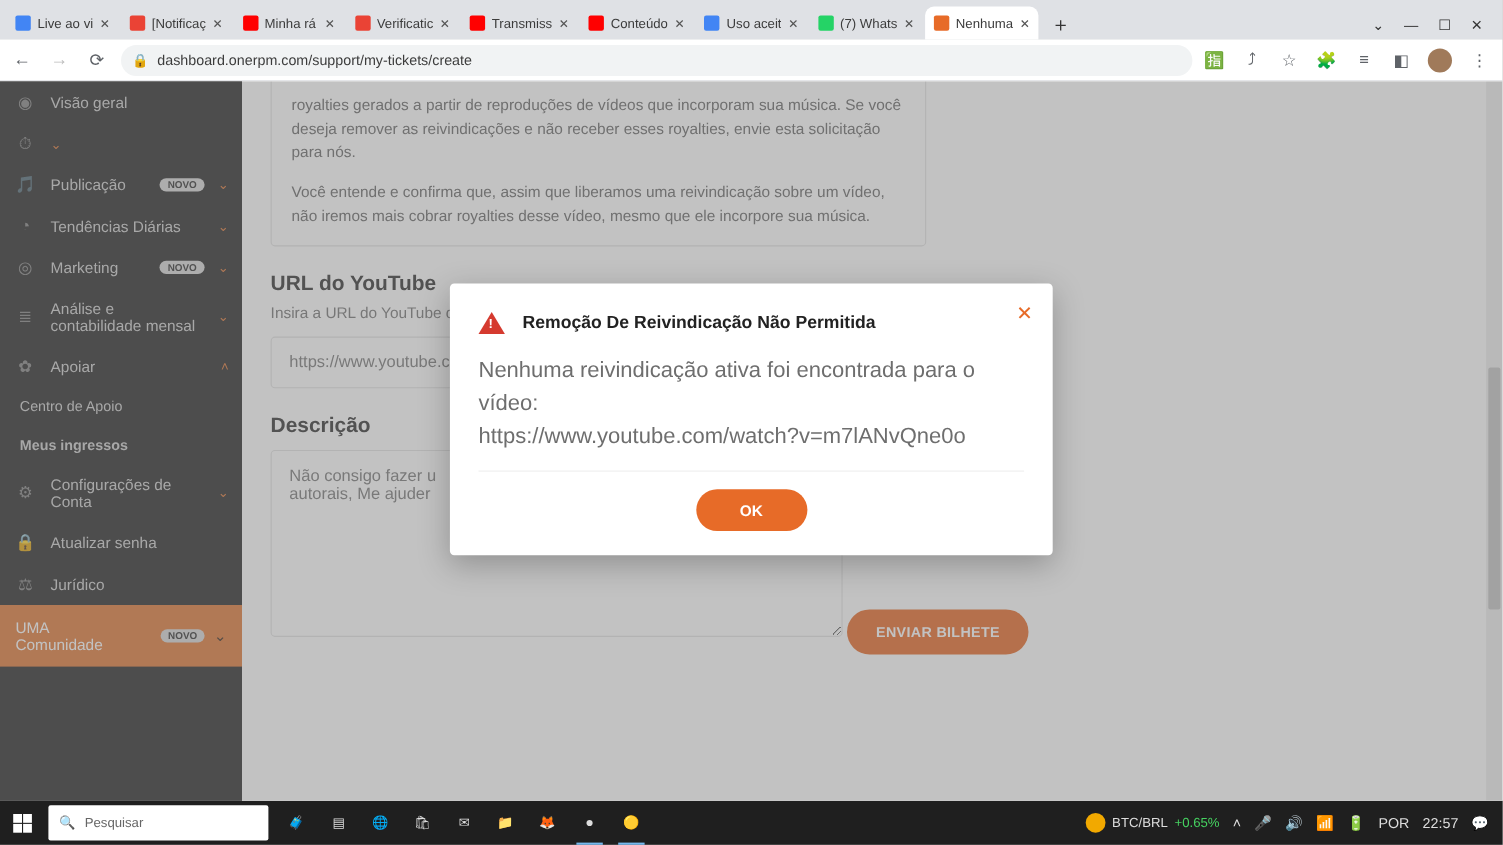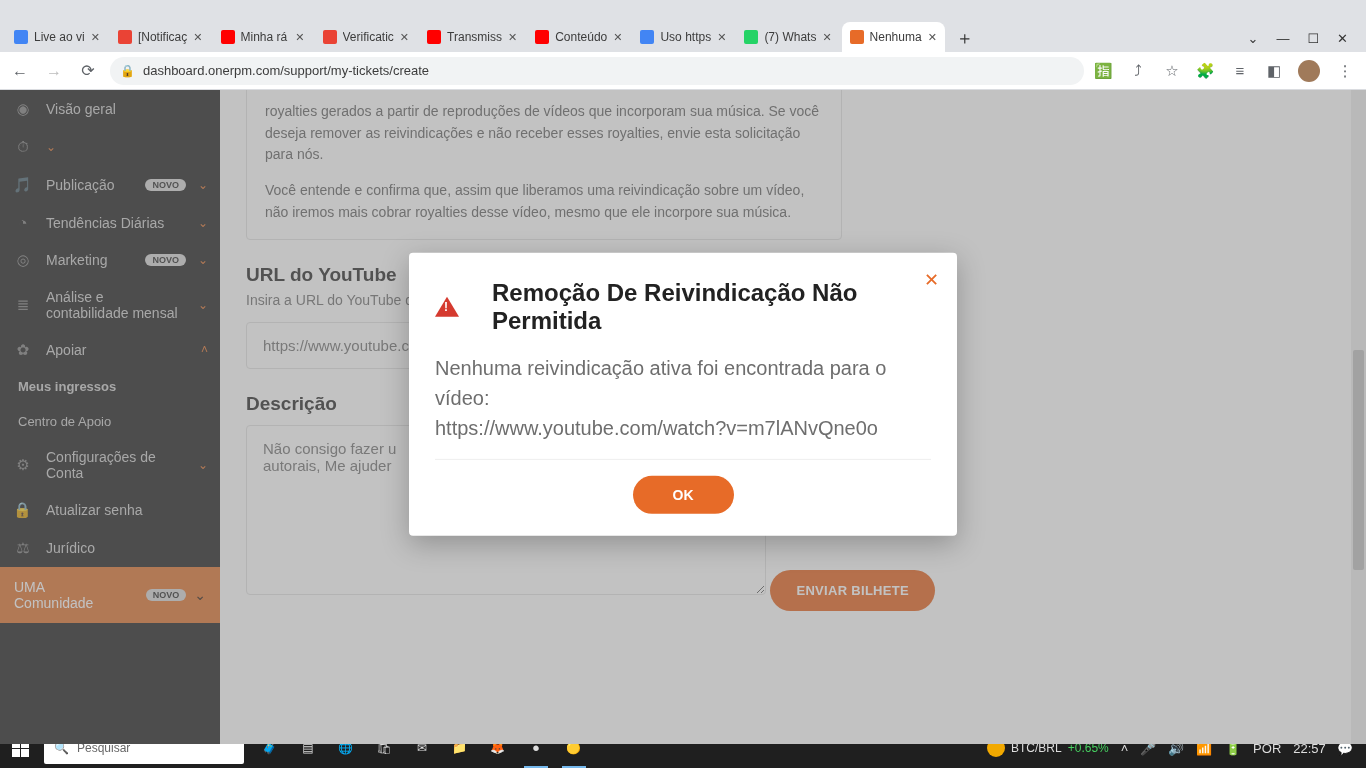--- a/index.html
+++ b/index.html
@@ -1,19 +1,19 @@
 <!DOCTYPE html>
 <html><head>
 <meta charset="utf-8">
 <style>
   * { box-sizing: border-box; margin: 0; padding: 0; font-family: "Segoe UI", Arial, sans-serif; }
   body { width:1366px; height:768px; overflow:hidden; background:#e5e5e5; }
 
   
-  .titlebar { height:52px; background:#dfe1e5; display:flex; align-items:flex-end; padding:0 6px; }
+  .titlebar { height:36px; background:#dfe1e5; display:flex; align-items:flex-end; padding:0 6px; }
   .tab { display:flex; align-items:center; gap:6px; height:30px; padding:0 8px; font-size:12px; color:#3c3c3c; border-radius:8px 8px 0 0; margin-right:2px; max-width:120px; min-width:100px; cursor:pointer;}
   .tab.active { background:#fff; }
   .tab .favicon { width:14px; height:14px; border-radius:2px; flex:none;}
   .tab .ttxt { white-space:nowrap; overflow:hidden; text-overflow:ellipsis; flex:1;}
   .tab .closex { font-size:11px; color:#555; flex:none;}
   .newtab { width:28px; height:28px; display:flex; align-items:center; justify-content:center; font-size:18px; color:#333; margin-left:4px; cursor:pointer;}
   .winctrls { margin-left:auto; display:flex; gap:18px; padding:0 12px 6px; color:#333; font-size:13px;}
   .winctrls span{cursor:pointer;}
 
   .addrbar { height:38px; background:#fff; display:flex; align-items:center; padding:0 8px; gap:10px; border-bottom:1px solid #dadce0;}
@@ -50,21 +50,21 @@
   .section-sub{font-size:14px;color:#777;margin-top:6px;}
   .textinput{width:520px;max-width:100%;margin-top:14px;border:1px solid #e3e3e3;border-radius:4px;padding:14px 16px;font-size:15px;color:#7a7a7a;background:#fff;}
   .textarea{width:520px;max-width:100%;height:170px;margin-top:10px;border:1px solid #e3e3e3;border-radius:4px;padding:14px 16px;font-size:15px;color:#7a7a7a;resize:both;background:#fff;}
   .submitbtn{margin-top:28px;background:#e76b28;color:#fff;border:none;border-radius:22px;padding:13px 26px;font-size:13px;font-weight:700;letter-spacing:.3px;cursor:pointer;}
 
   
   .modal{position:absolute;z-index:10;left:50%;top:50%;transform:translate(-50%,-58%);width:548px;background:#fff;border-radius:4px;box-shadow:0 8px 28px rgba(0,0,0,.25);padding:26px 26px 22px;}
   .modal .mhead{display:flex;align-items:center;gap:16px;}
   .warn-tri{width:0;height:0;border-left:12px solid transparent;border-right:12px solid transparent;border-bottom:20px solid #d53a2f;position:relative;flex:none;}
   .warn-tri::after{content:"!";position:absolute;left:-3px;top:3px;color:#fff;font-weight:700;font-size:12px;}
-  .modal .mtitle{font-size:24px;font-weight:800;color:#222;margin-left:17px;}
+  .modal .mtitle{font-size:16px;font-weight:800;color:#222;}
   .modal .mclose{position:absolute;right:18px;top:16px;color:#e76b28;font-size:18px;cursor:pointer;font-weight:300;}
   .modal .mbody{margin-top:18px;color:#6e6e6e;font-size:20px;line-height:1.5;}
   .modal hr{border:none;border-top:1px solid #eee;margin:16px 0;}
   .modal .okbtn{display:block;margin:0 auto;background:#e76b28;color:#fff;border:none;border-radius:22px;padding:11px 40px;font-size:14px;font-weight:700;cursor:pointer;}
 
   
   .pagescroll{position:absolute;right:0;top:0;width:15px;height:100%;background:#efefef;z-index:1;}
   .pagescroll .thumb{position:absolute;right:2px;width:11px;background:#c5c5c5;border-radius:2px;}
 
   
@@ -113,21 +113,21 @@
         <span class="ttxt">Transmiss</span>
         <span class="closex">✕</span>
       </div>
       <div class="tab">
         <span class="favicon" style="background:#ff0000"></span>
         <span class="ttxt">Conteúdo</span>
         <span class="closex">✕</span>
       </div>
       <div class="tab">
         <span class="favicon" style="background:#4285f4"></span>
-        <span class="ttxt">Uso https</span>
+        <span class="ttxt">Uso aceit</span>
         <span class="closex">✕</span>
       </div>
       <div class="tab">
         <span class="favicon" style="background:#25d366"></span>
         <span class="ttxt">(7) Whats</span>
         <span class="closex">✕</span>
       </div>
       <div class="tab active">
         <span class="favicon" style="background:#e76b28"></span>
         <span class="ttxt">Nenhuma</span>
@@ -197,22 +197,22 @@
           <span class="sblabel">Análise e contabilidade mensal</span>
           <span class="chev">⌄</span>
         </div>
         <div class="sb-item">
           <span class="sbicon">✿</span>
           <span class="sblabel">Apoiar</span>
           <span class="chev">˄</span>
         </div>
       </div>
     <div id="sb-sub">
+        <div class="sb-sub">Centro de Apoio</div>
         <div class="sb-sub strong">Meus ingressos</div>
-        <div class="sb-sub">Centro de Apoio</div>
       </div>
     <div id="sb-more">
         <div class="sb-item">
           <span class="sbicon">⚙</span>
           <span class="sblabel">Configurações de Conta</span>
           <span class="chev">⌄</span>
         </div>
         <div class="sb-item">
           <span class="sbicon">🔒</span>
           <span class="sblabel">Atualizar senha</span>

